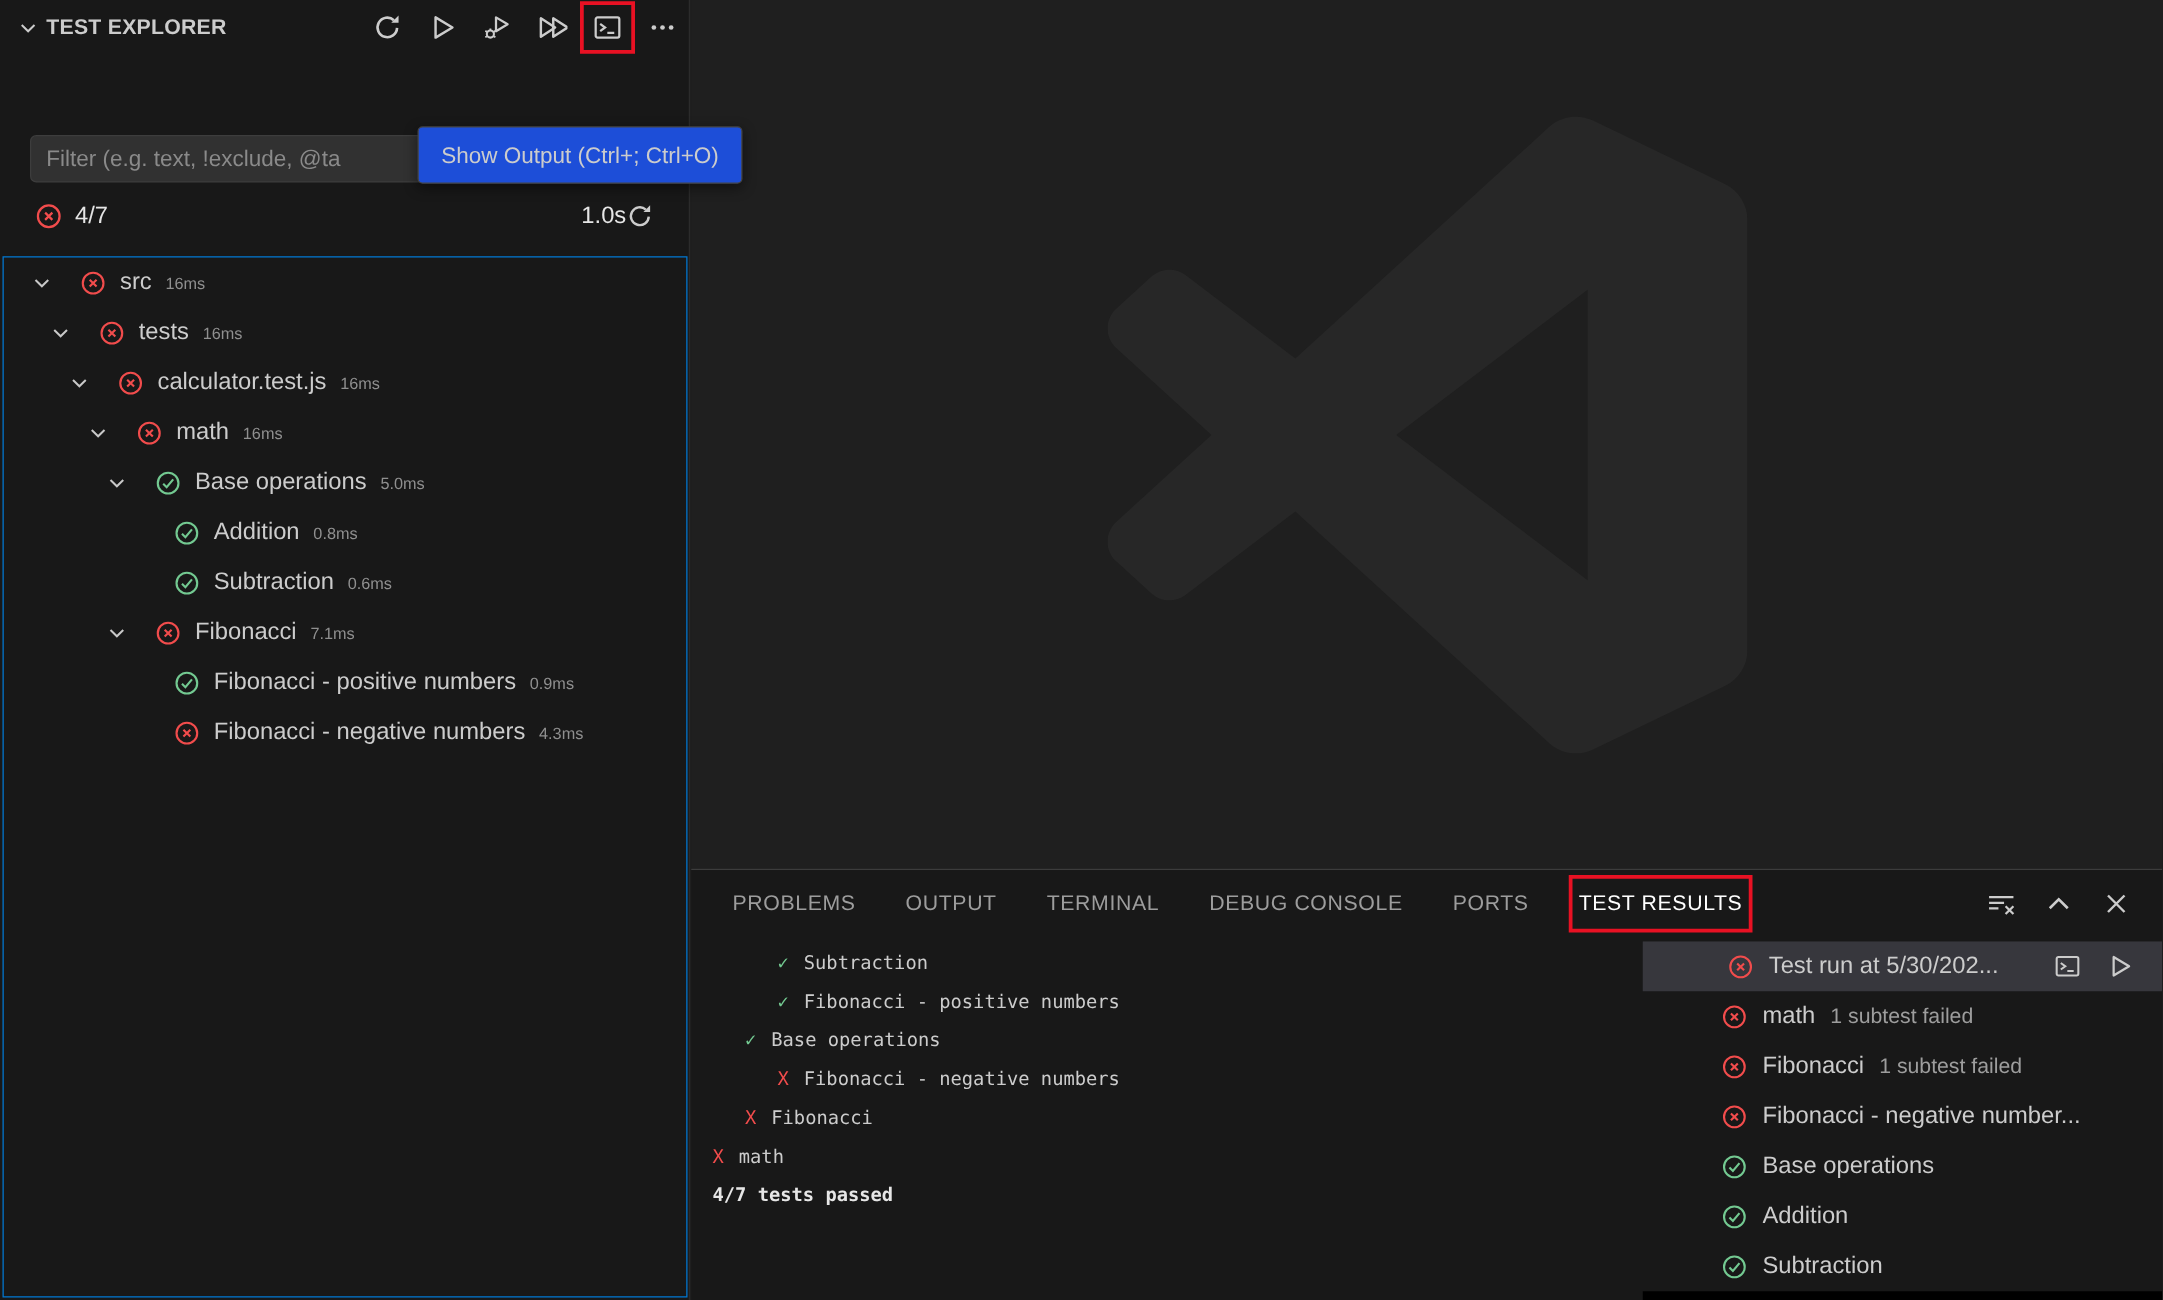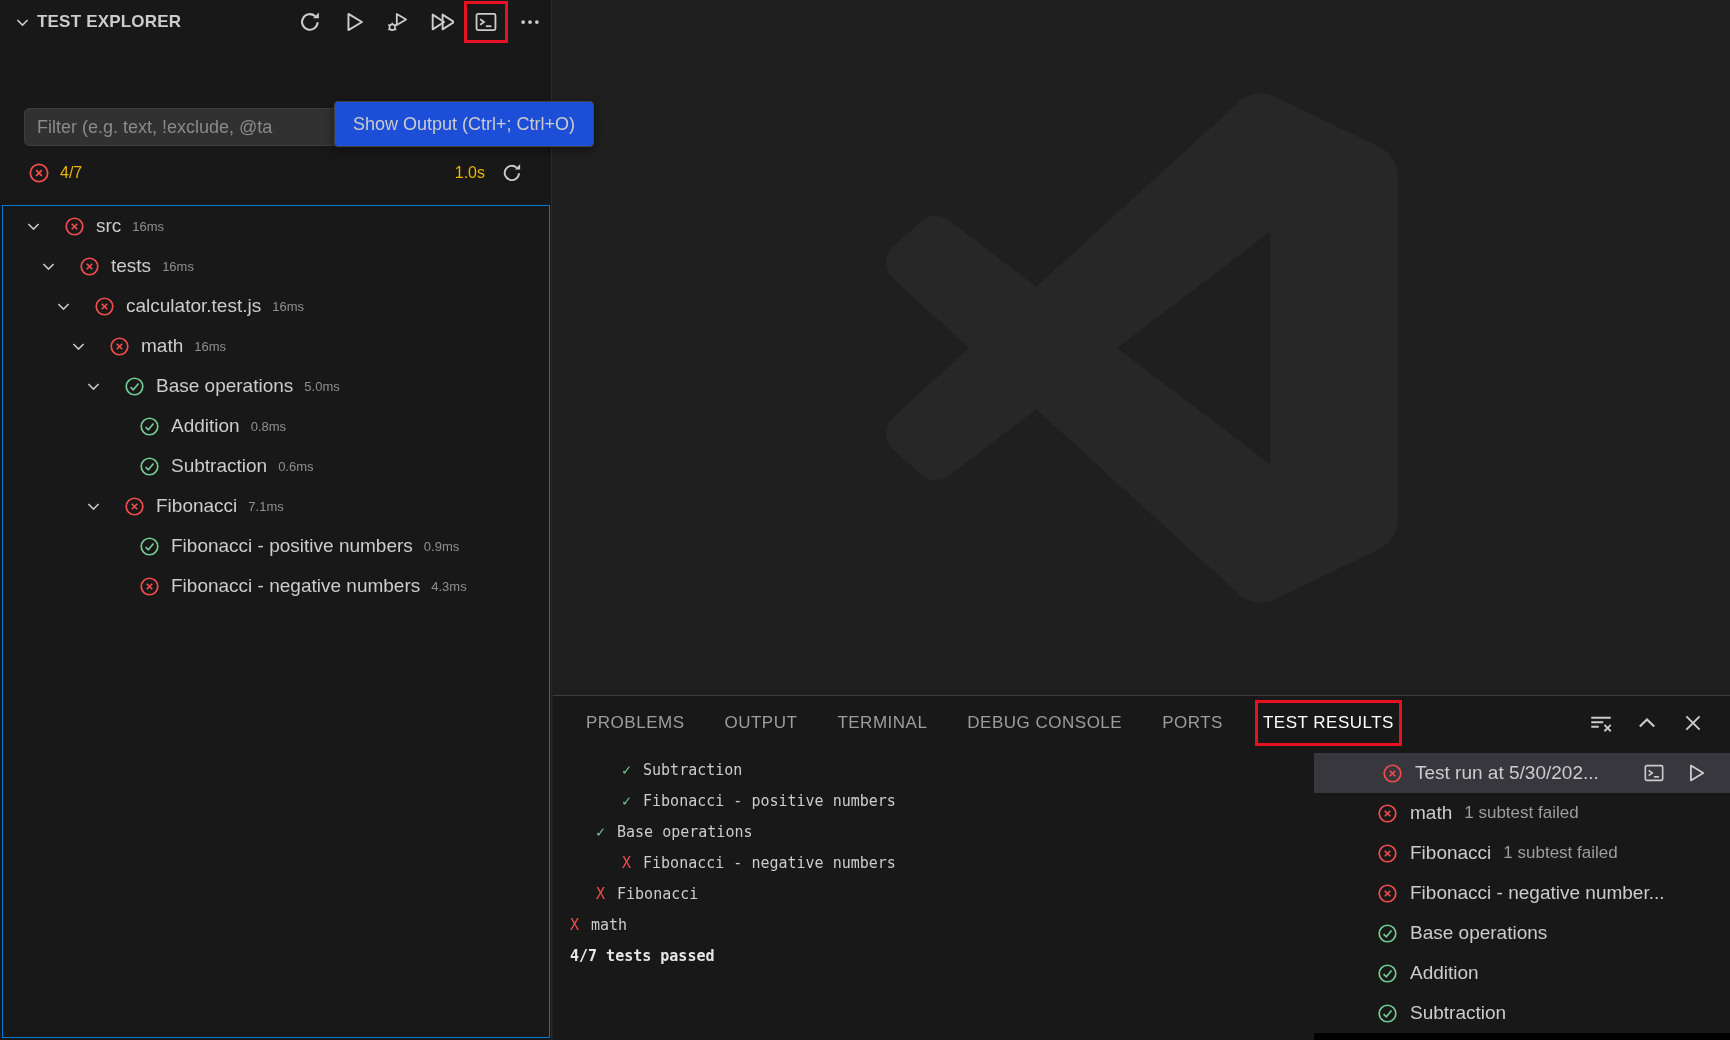--- a/index.html
+++ b/index.html
@@ -25,22 +25,22 @@
   .tb-btn.annotated::after { content:''; position:absolute; inset:-8px -9px;
                              border:3px solid #e81123; pointer-events:none; }
   #filter-input { position:absolute; left:24px; top:108px; width:516px; height:38px;
                   background:#313131; border:1px solid #3d3d3d; border-radius:5px;
                   color:#cccccc; font-size:18px; padding:0 12px;
                   font-family:"Liberation Sans",sans-serif; outline:none; }
   #filter-input::placeholder { color:#8a8a8a; }
   .status-row { position:absolute; left:28px; right:28px; top:152px; height:42px;
                 display:flex; align-items:center; }
   .status-row .state-icon { width:22px; height:22px; }
-  .status-text { font-size:16px; color:#eab308; margin-left:10px; }
-  .status-right { margin-left:auto; display:flex; align-items:center; gap:16px; }
+  .status-text { font-size:19px; color:#e5e5e5; margin-left:10px; }
+  .status-right { margin-left:auto; display:flex; align-items:center; gap:0; }
   .status-right .status-text { margin-left:0; }
   .status-right .icon svg { width:22px; height:22px; }
 
   #test-tree { position:absolute; left:2px; top:205px; width:548px; bottom:2px;
                border:1px solid #0078d4; overflow:hidden; }
   .tree-row { height:40px; display:flex; align-items:center; cursor:pointer; }
   .twistie { width:34px; flex:none; display:flex; align-items:center; justify-content:center;
              margin-right:14px; color:#c8c8c8; }
   .twistie svg { width:17px; height:17px; }
   .state-icon { flex:none; width:21px; height:21px; }

